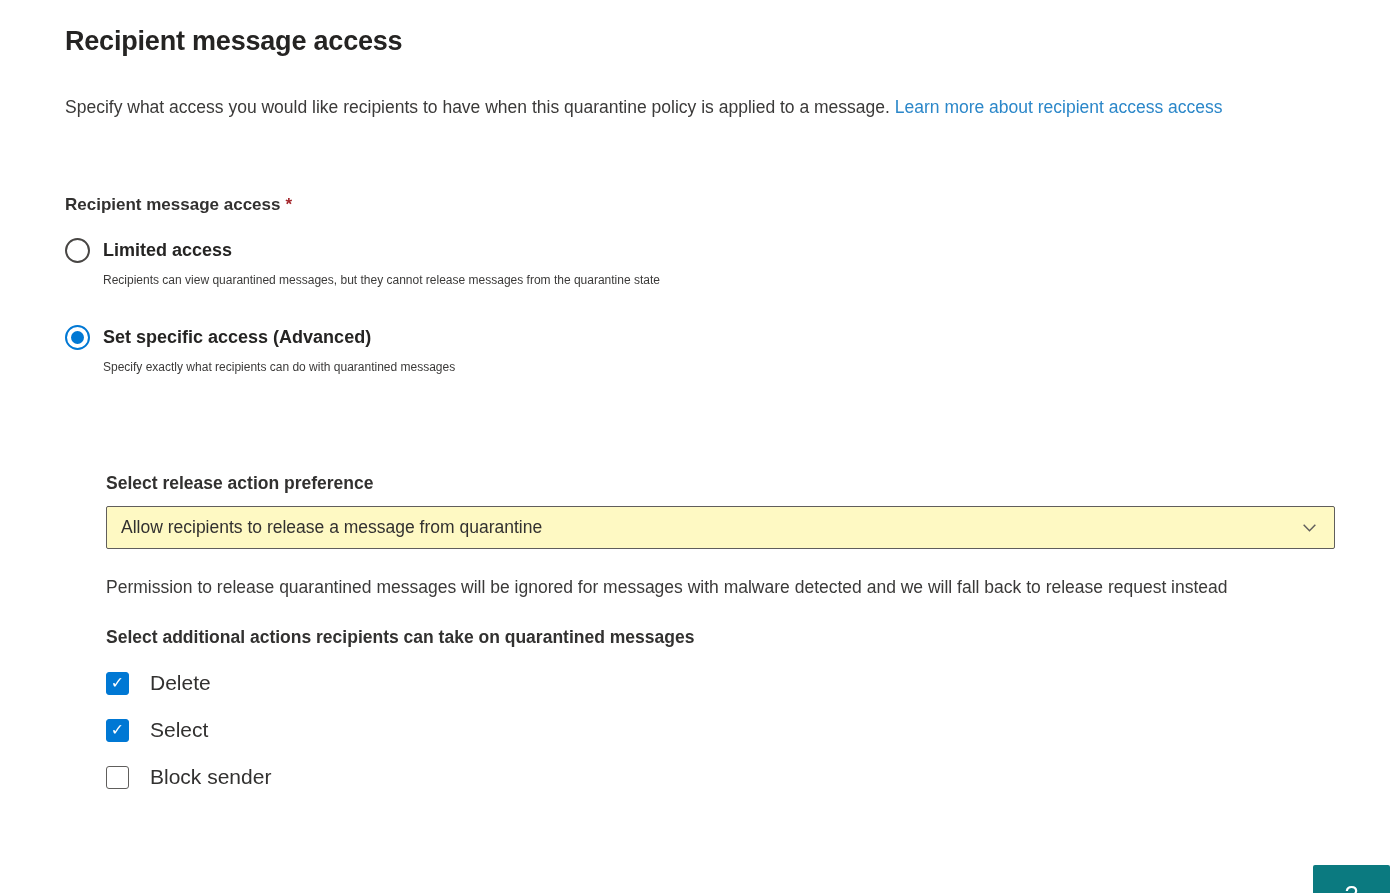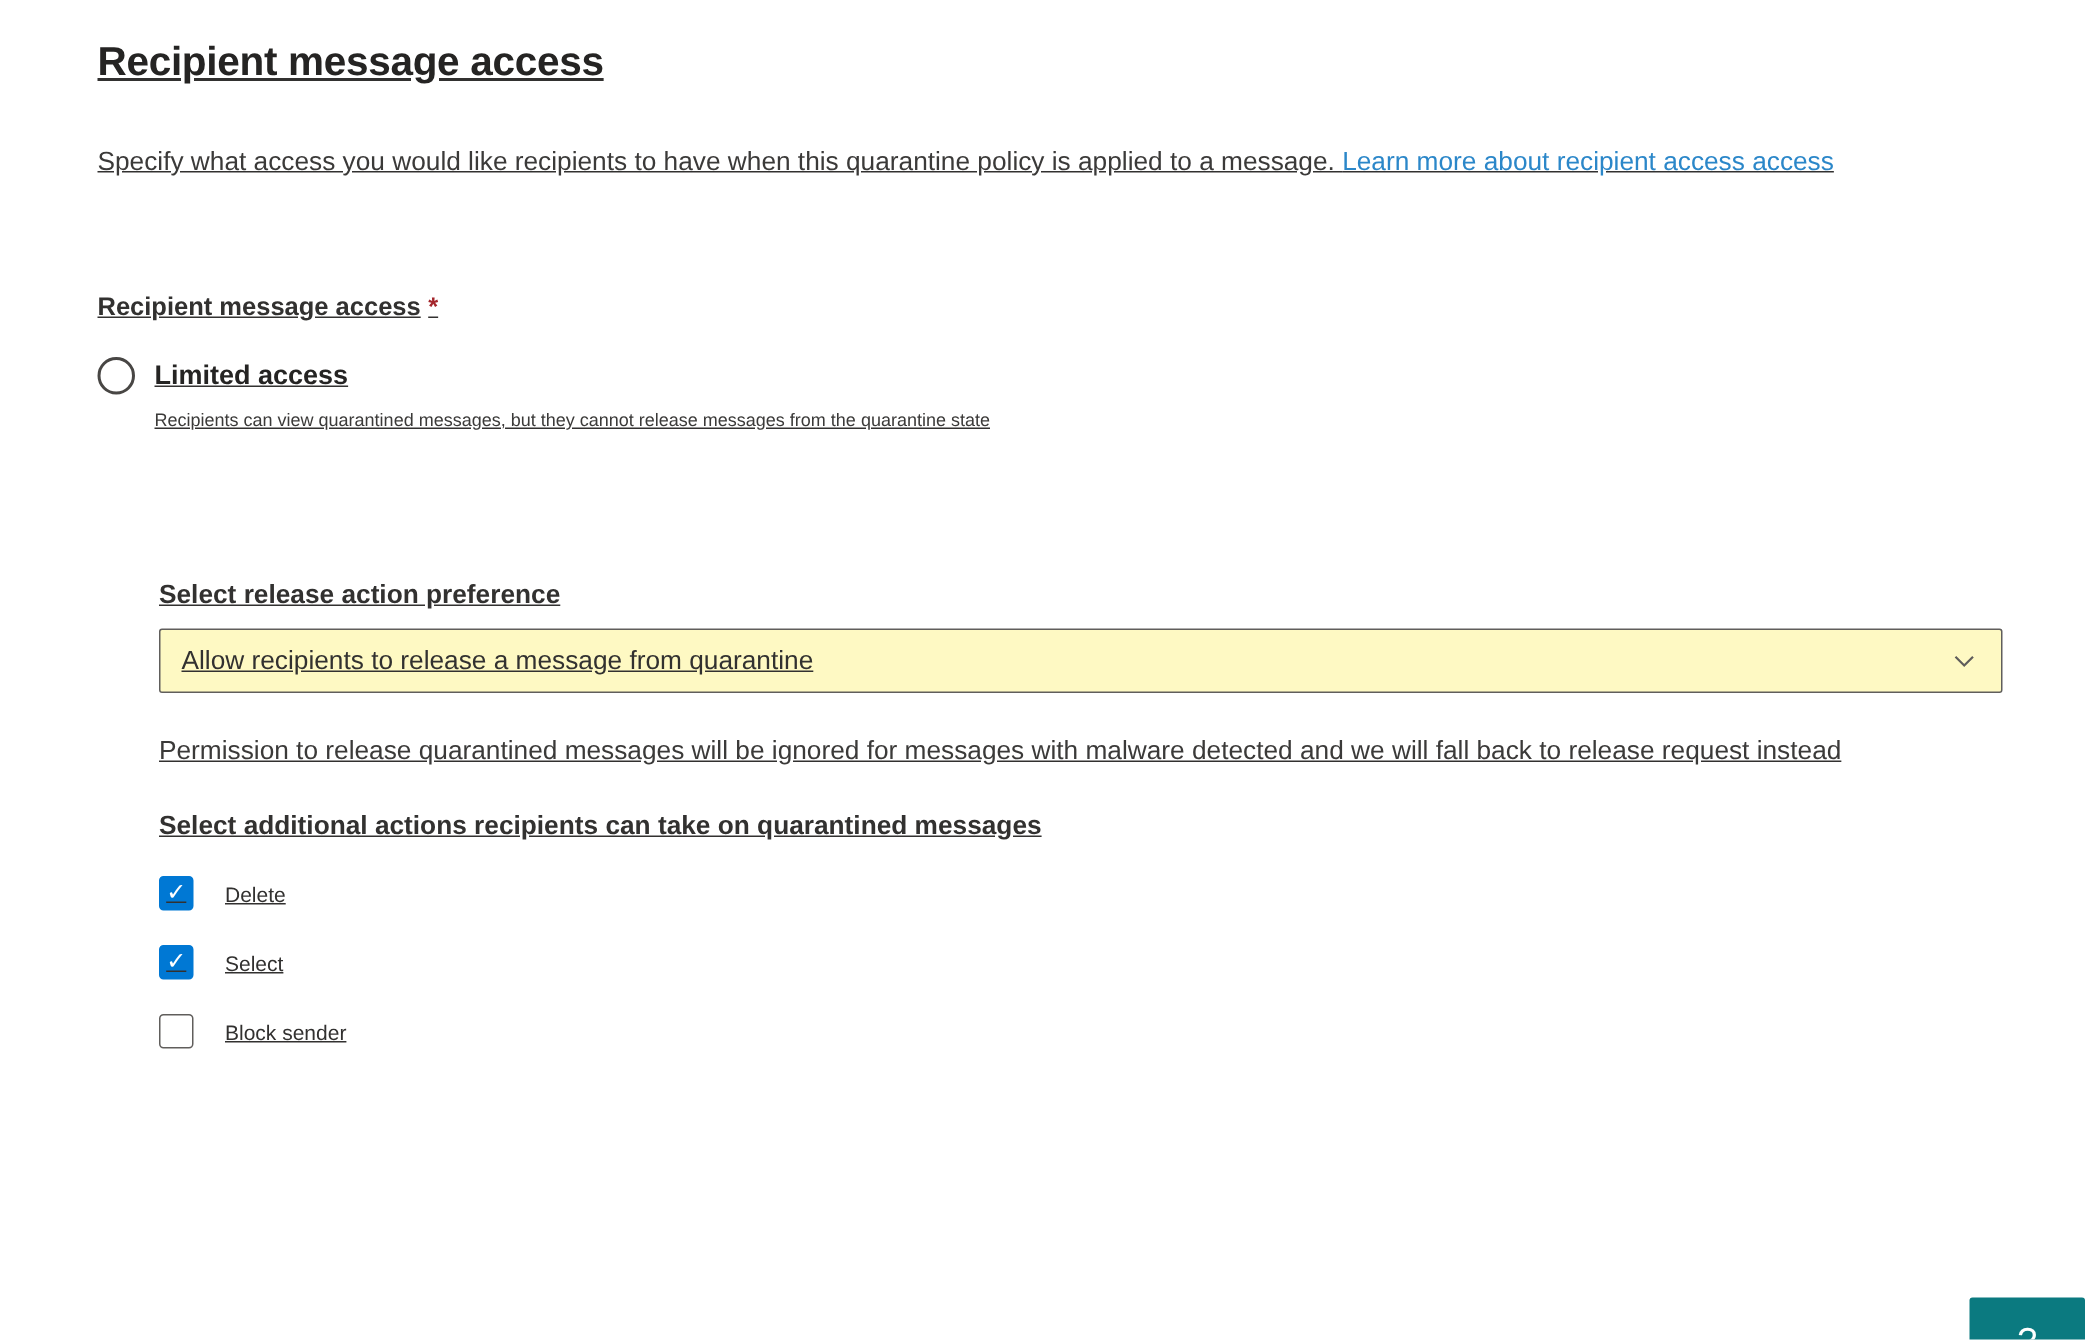--- a/index.html
+++ b/index.html
@@ -8,21 +8,20 @@
     width: 1397px;
     height: 893px;
     background: #ffffff;
     font-family: "Liberation Sans", sans-serif;
     color: #323130;
     overflow: hidden;
     position: relative;
   }
   .page {
     padding: 26px 60px 0 65px;
-    text-decoration: underline;
   }
   .page-title {
     font-size: 27px;
     font-weight: 700;
     color: #252423;
     letter-spacing: -0.2px;
     margin: 0;
   }
   .page-desc {
     margin-top: 36px;
@@ -152,21 +151,21 @@
   }
   .check-glyph {
     display: none;
     color: #ffffff;
     font-size: 16px;
     line-height: 1;
   }
   .checkbox.checked .check-glyph { display: block; }
   .checkbox-label {
     margin-left: 21px;
-    font-size: 14px;
+    font-size: 21px;
     color: #323130;
   }
   .help-button {
     position: absolute;
     right: 7px;
     bottom: -32px;
     width: 77px;
     height: 60px;
     background: #0b7a80;
     color: #ffffff;
@@ -193,20 +192,29 @@
   <div class="radio-option">
     <div class="radio">
       
     </div>
     <div class="radio-texts">
       <div class="radio-label">Limited access</div>
       <div class="radio-desc">Recipients can view quarantined messages, but they cannot release messages from the quarantine state</div>
     </div>
   </div>
 
+  <div class="radio-option">
+    <div class="radio checked">
+      <span class="radio-dot"></span>
+    </div>
+    <div class="radio-texts">
+      <div class="radio-label">Set specific access (Advanced)</div>
+      <div class="radio-desc">Specify exactly what recipients can do with quarantined messages</div>
+    </div>
+  </div>
 
   <div class="nested-section">
 
     <div class="sub-label">Select release action preference</div>
 
     <div class="dropdown">
       <span class="dropdown-value">Allow recipients to release a message from quarantine</span>
       <span class="chevron-down">
         <svg width="17" height="17" viewBox="0 0 16 16" fill="none">
           <path d="M2.5 5.5 L8 11 L13.5 5.5" stroke="#605e5c" stroke-width="1.4" fill="none"></path>

